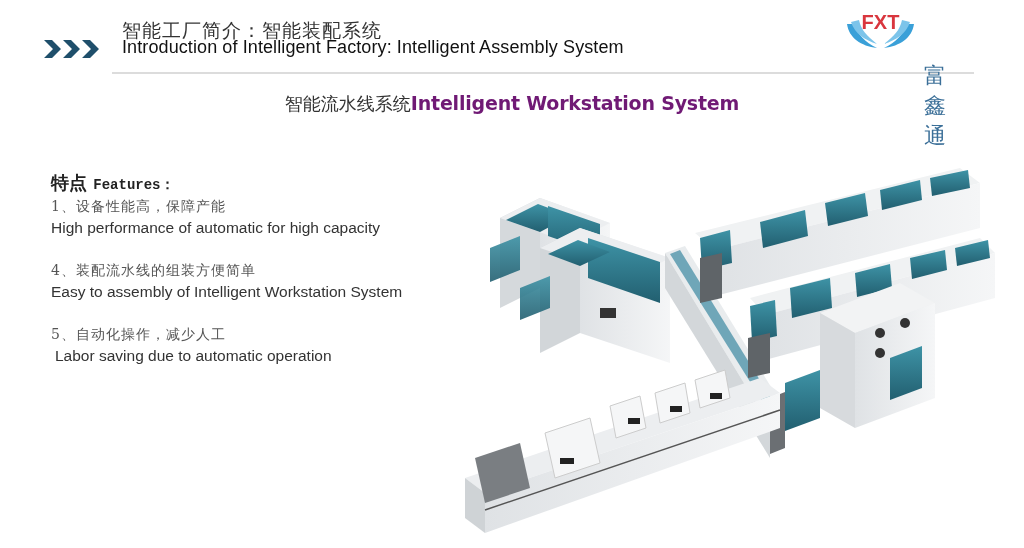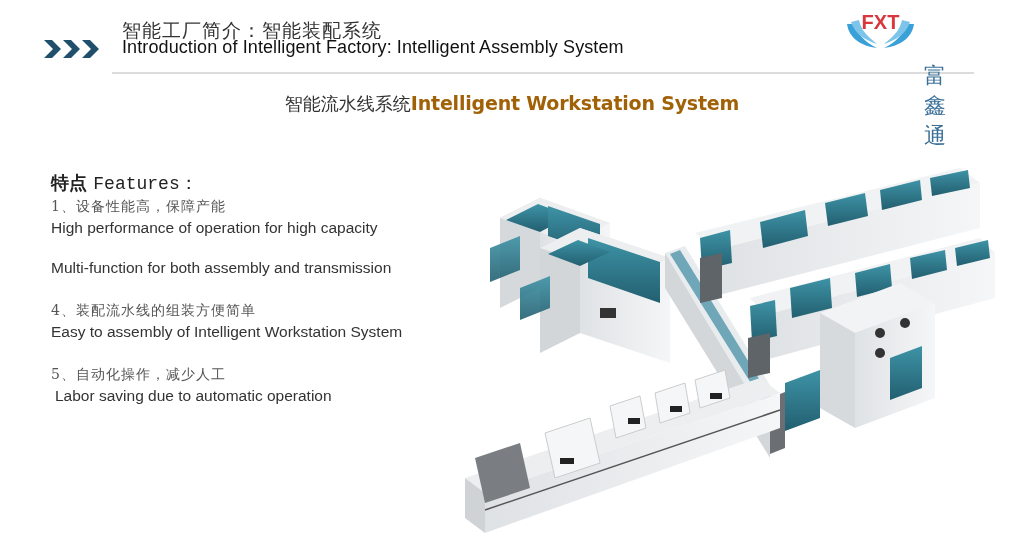--- a/index.html
+++ b/index.html
@@ -10,25 +10,25 @@
     .chevrons { position: absolute; left: 44px; top: 38px; width: 58px; height: 22px; }
     .title-cn { position: absolute; left: 122px; top: 18px; font-size: 19px; color: #333; letter-spacing: 1px; font-family: "DejaVu Serif", serif; }
     .title-en { position: absolute; left: 122px; top: 37px; font-size: 18px; font-weight: normal; color: #111; font-family: "Liberation Sans", sans-serif; letter-spacing: 0.1px; }
     .divider { position: absolute; left: 112px; top: 72px; width: 862px; height: 2px; background: #dcdcdc; }
 
     .logo { position: absolute; left: 843px; top: 8px; width: 75px; height: 42px; }
     .brand-cn { position: absolute; left: 924px; top: 14px; font-size: 22px; color: #3b6f98; font-family: "DejaVu Serif", serif; letter-spacing: 1px; margin-top: 47px; }
 
     .subtitle { position: absolute; left: 0; width: 1024px; top: 92px; text-align: center; }
     .subtitle .cn { font-size: 18px; color: #333; font-family: "DejaVu Serif", serif; }
-    .subtitle .en { font-size: 19px; font-weight: bold; color: #a16207; font-family: "DejaVu Sans", sans-serif; letter-spacing: -0.2px; }
+    .subtitle .en { font-size: 19px; font-weight: bold; color: #701a75; font-family: "DejaVu Sans", sans-serif; letter-spacing: -0.2px; }
 
     .features { position: absolute; left: 51px; top: 171px; width: 420px; }
     .features-head { font-size: 18px; font-weight: bold; color: #222; font-family: "DejaVu Serif", serif; height: 23px; }
-    .features-head .en { font-family: "Liberation Mono", monospace; font-weight: normal; font-size: 18px; }
+    .features-head .en { font-family: "Liberation Mono", monospace; font-weight: bold; font-size: 14px; }
     .feature { margin-bottom: 20px; }
     .feature .cn { font-size: 14px; color: #555; font-family: "DejaVu Serif", serif; letter-spacing: 1px; line-height: 24px; }
     .feature .en { font-size: 15.5px; color: #333; font-family: "Liberation Sans", sans-serif; line-height: 20px; }
     .feature.last .en { padding-left: 4px; }
 
     .illustration { position: absolute; left: 460px; top: 158px; width: 545px; height: 385px; }
   </style>
 </head>
 <body>
 
@@ -58,24 +58,23 @@
   <span class="cn">智能流水线系统</span><span class="en">Intelligent Workstation System</span>
 </div>
 
 <div class="features">
   <div class="features-head">
     <span>特点</span>
     <span class="en">Features：</span>
   </div>
   <div class="feature">
     <div class="cn">1、设备性能高，保障产能</div>
-    <div class="en">High performance of operation for high capacity</div>
+    <div class="en">High performance of automatic for high capacity</div>
   </div>
   <div class="feature">
-    <div class="en">Multi-function for both assembly and transmission</div>
   </div>
   <div class="feature">
     <div class="cn">4、装配流水线的组装方便简单</div>
     <div class="en">Easy to assembly of Intelligent Workstation System</div>
   </div>
   <div class="feature last">
     <div class="cn">5、自动化操作，减少人工</div>
     <div class="en">Labor saving due to automatic operation</div>
   </div>
 </div>

